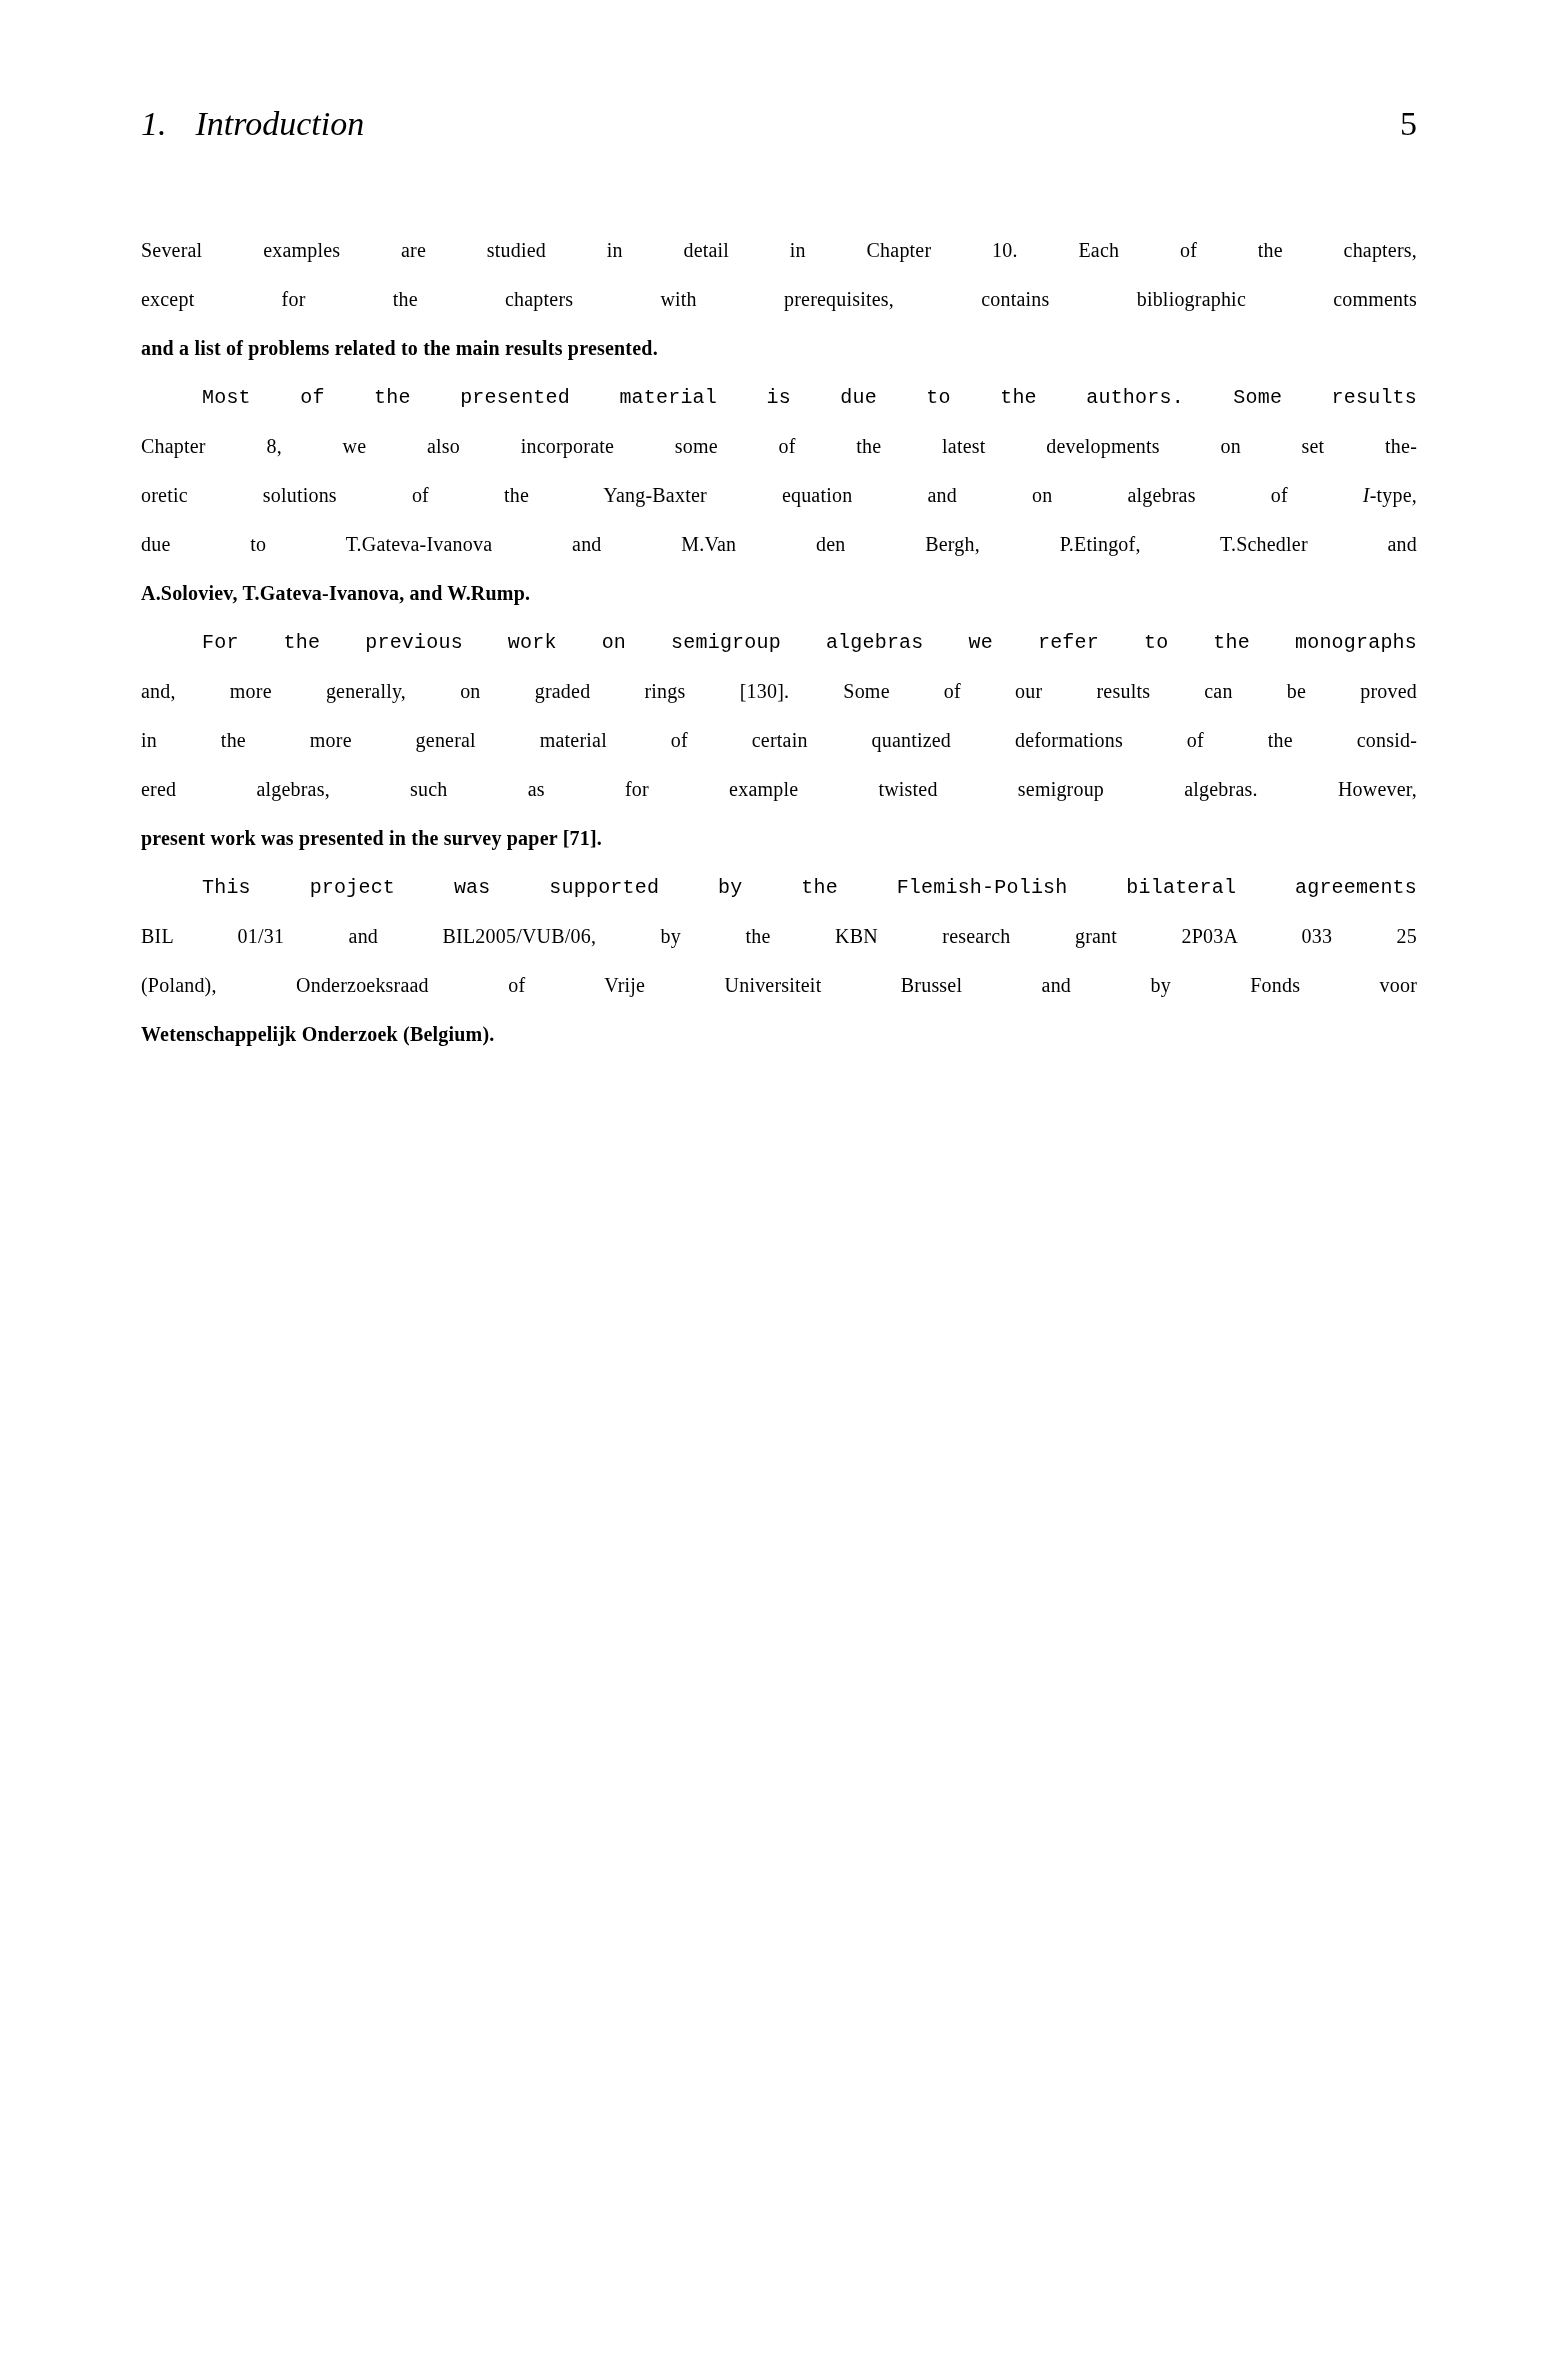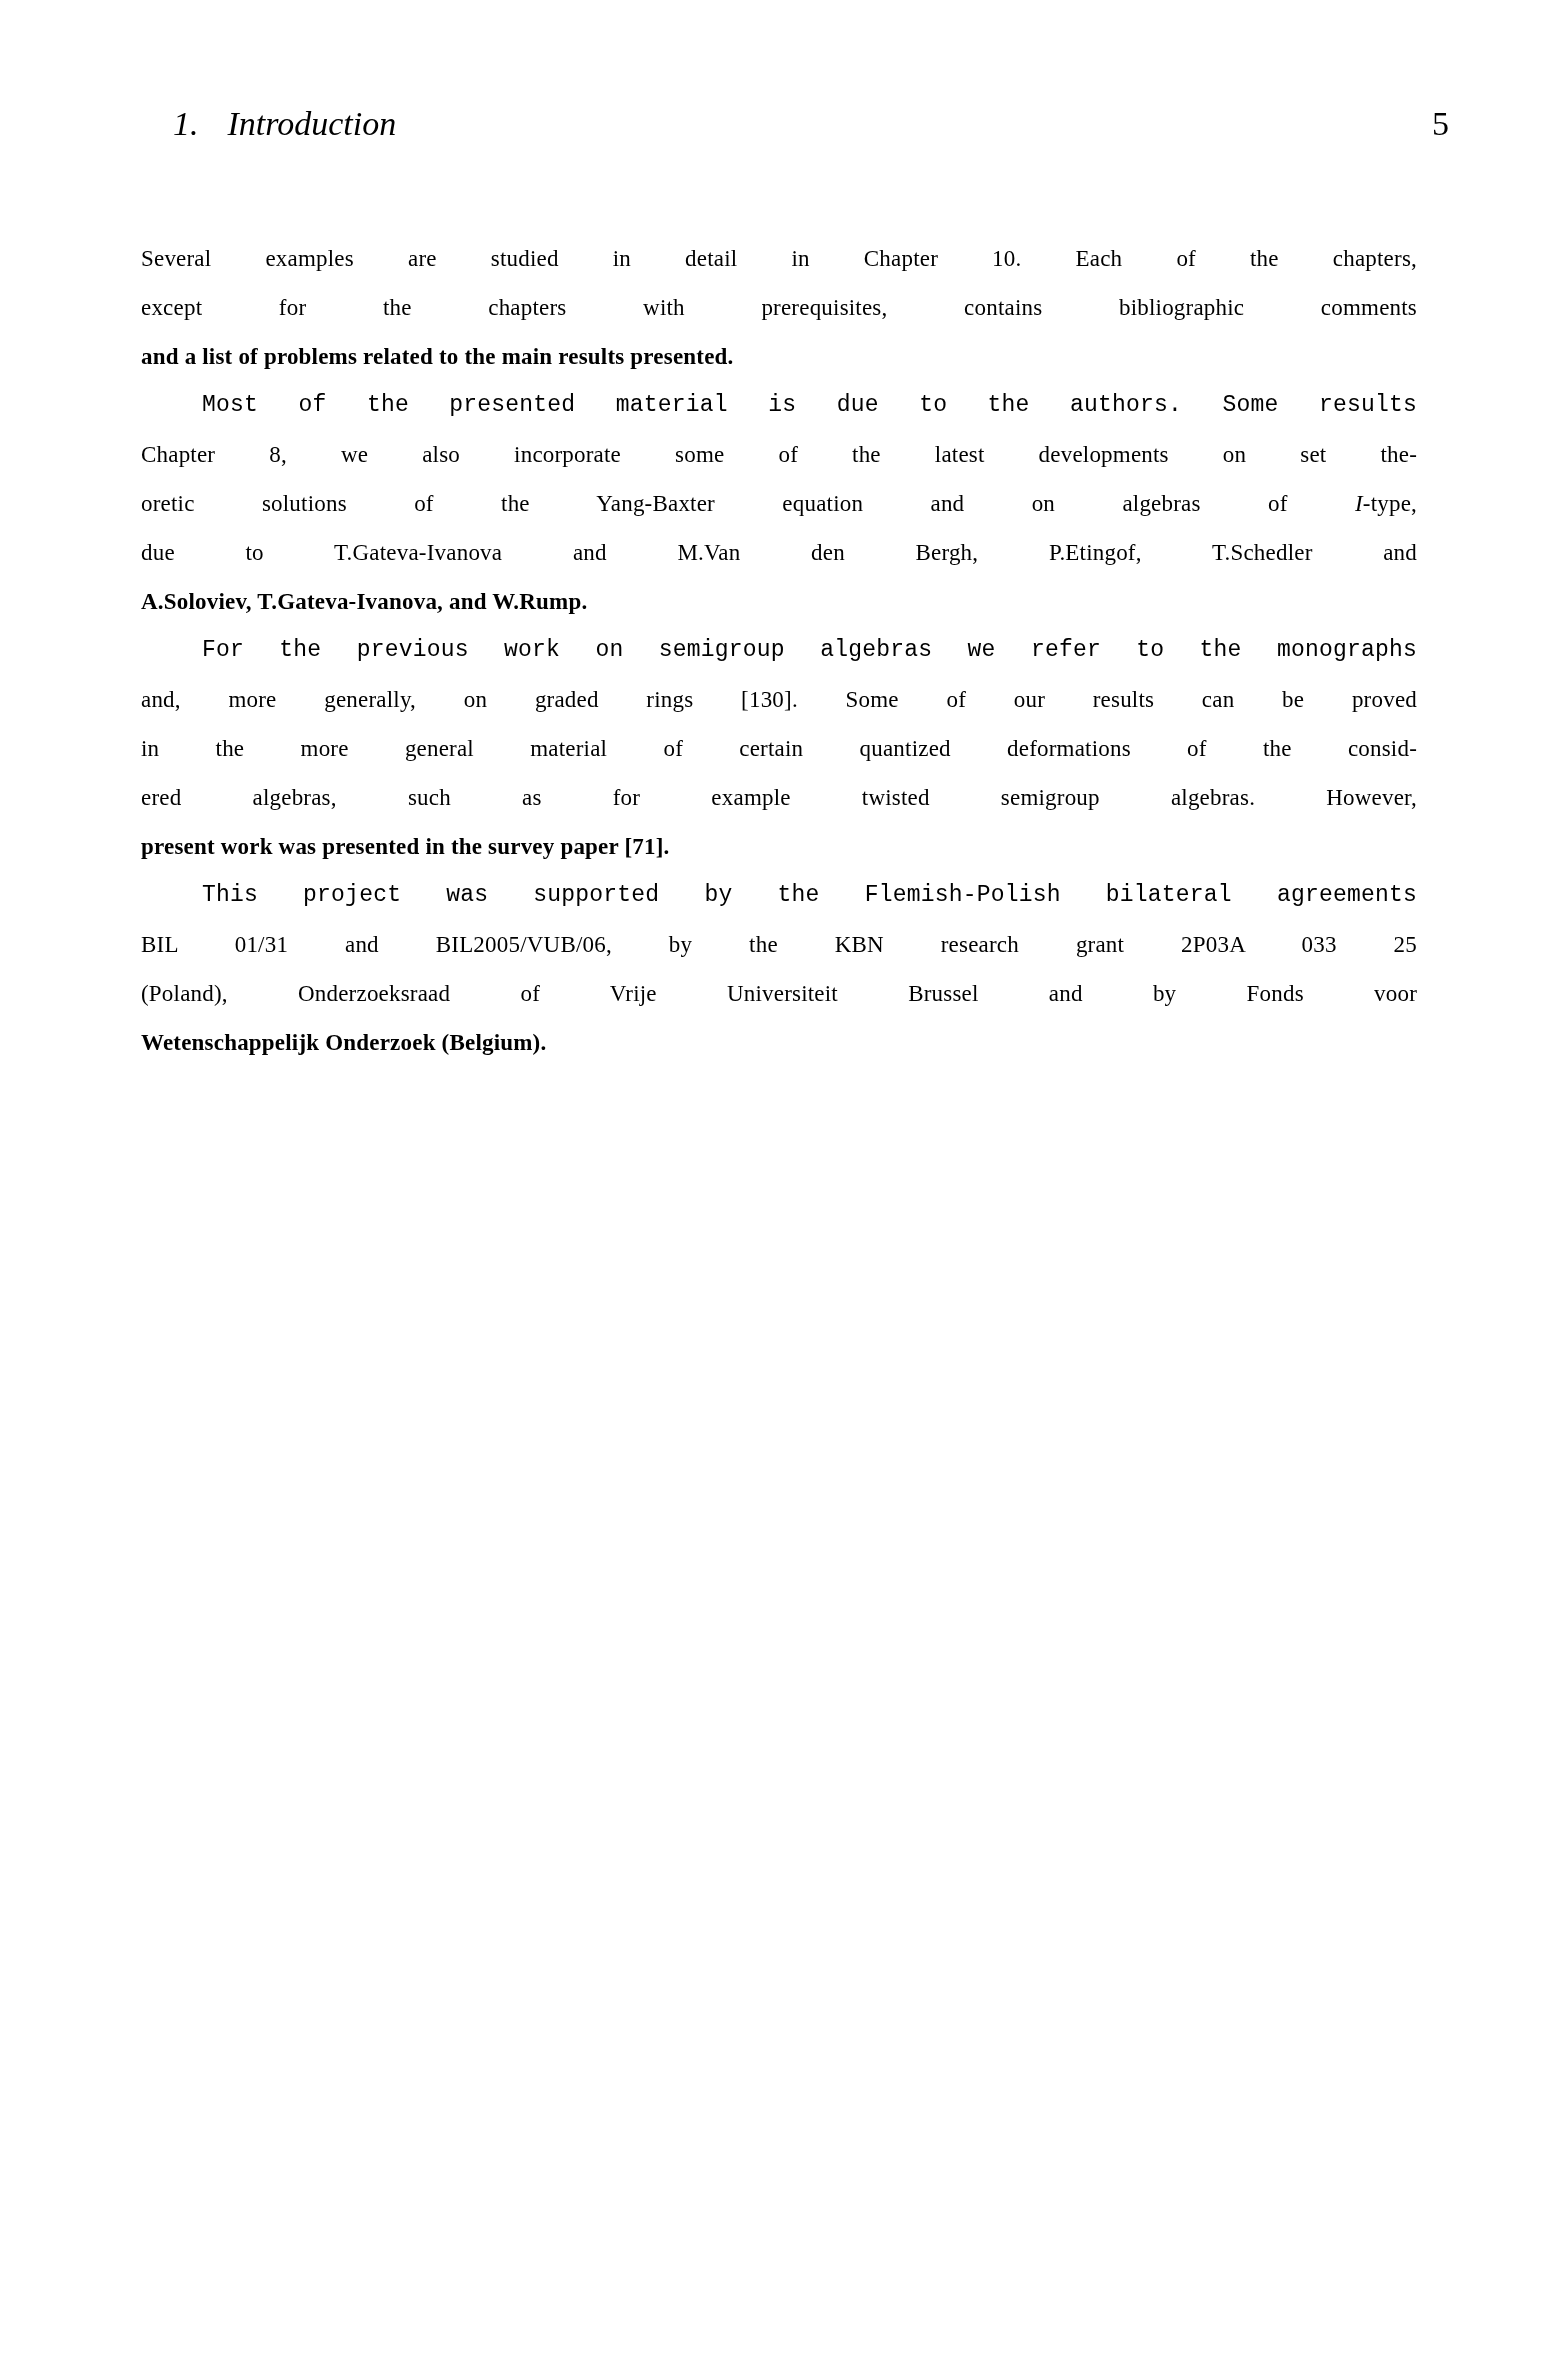--- a/index.html
+++ b/index.html
@@ -19,37 +19,36 @@
   .page-header {
     position: absolute;
     top: 99px;
     left: 141px;
     width: 1276px;
     display: flex;
     justify-content: space-between;
     align-items: baseline;
     font-size: 34px;
     line-height: 49px;
-    margin-left: 32px;
   }
   .running-head {
     font-style: italic;
   }
   .running-head .sec-num {
     margin-right: 29px;
   }
   .page-number {
     font-style: normal;
   }
   .body-text {
     position: absolute;
-    top: 234px;
+    top: 226px;
     left: 141px;
     width: 1276px;
-    font-size: 23px;
+    font-size: 20px;
     line-height: 49px;
     letter-spacing: 0.2px;
   }
   .paragraph {
     margin: 0;
   }
   .line {
     text-align: justify;
     text-align-last: justify;
     text-justify: inter-word;

